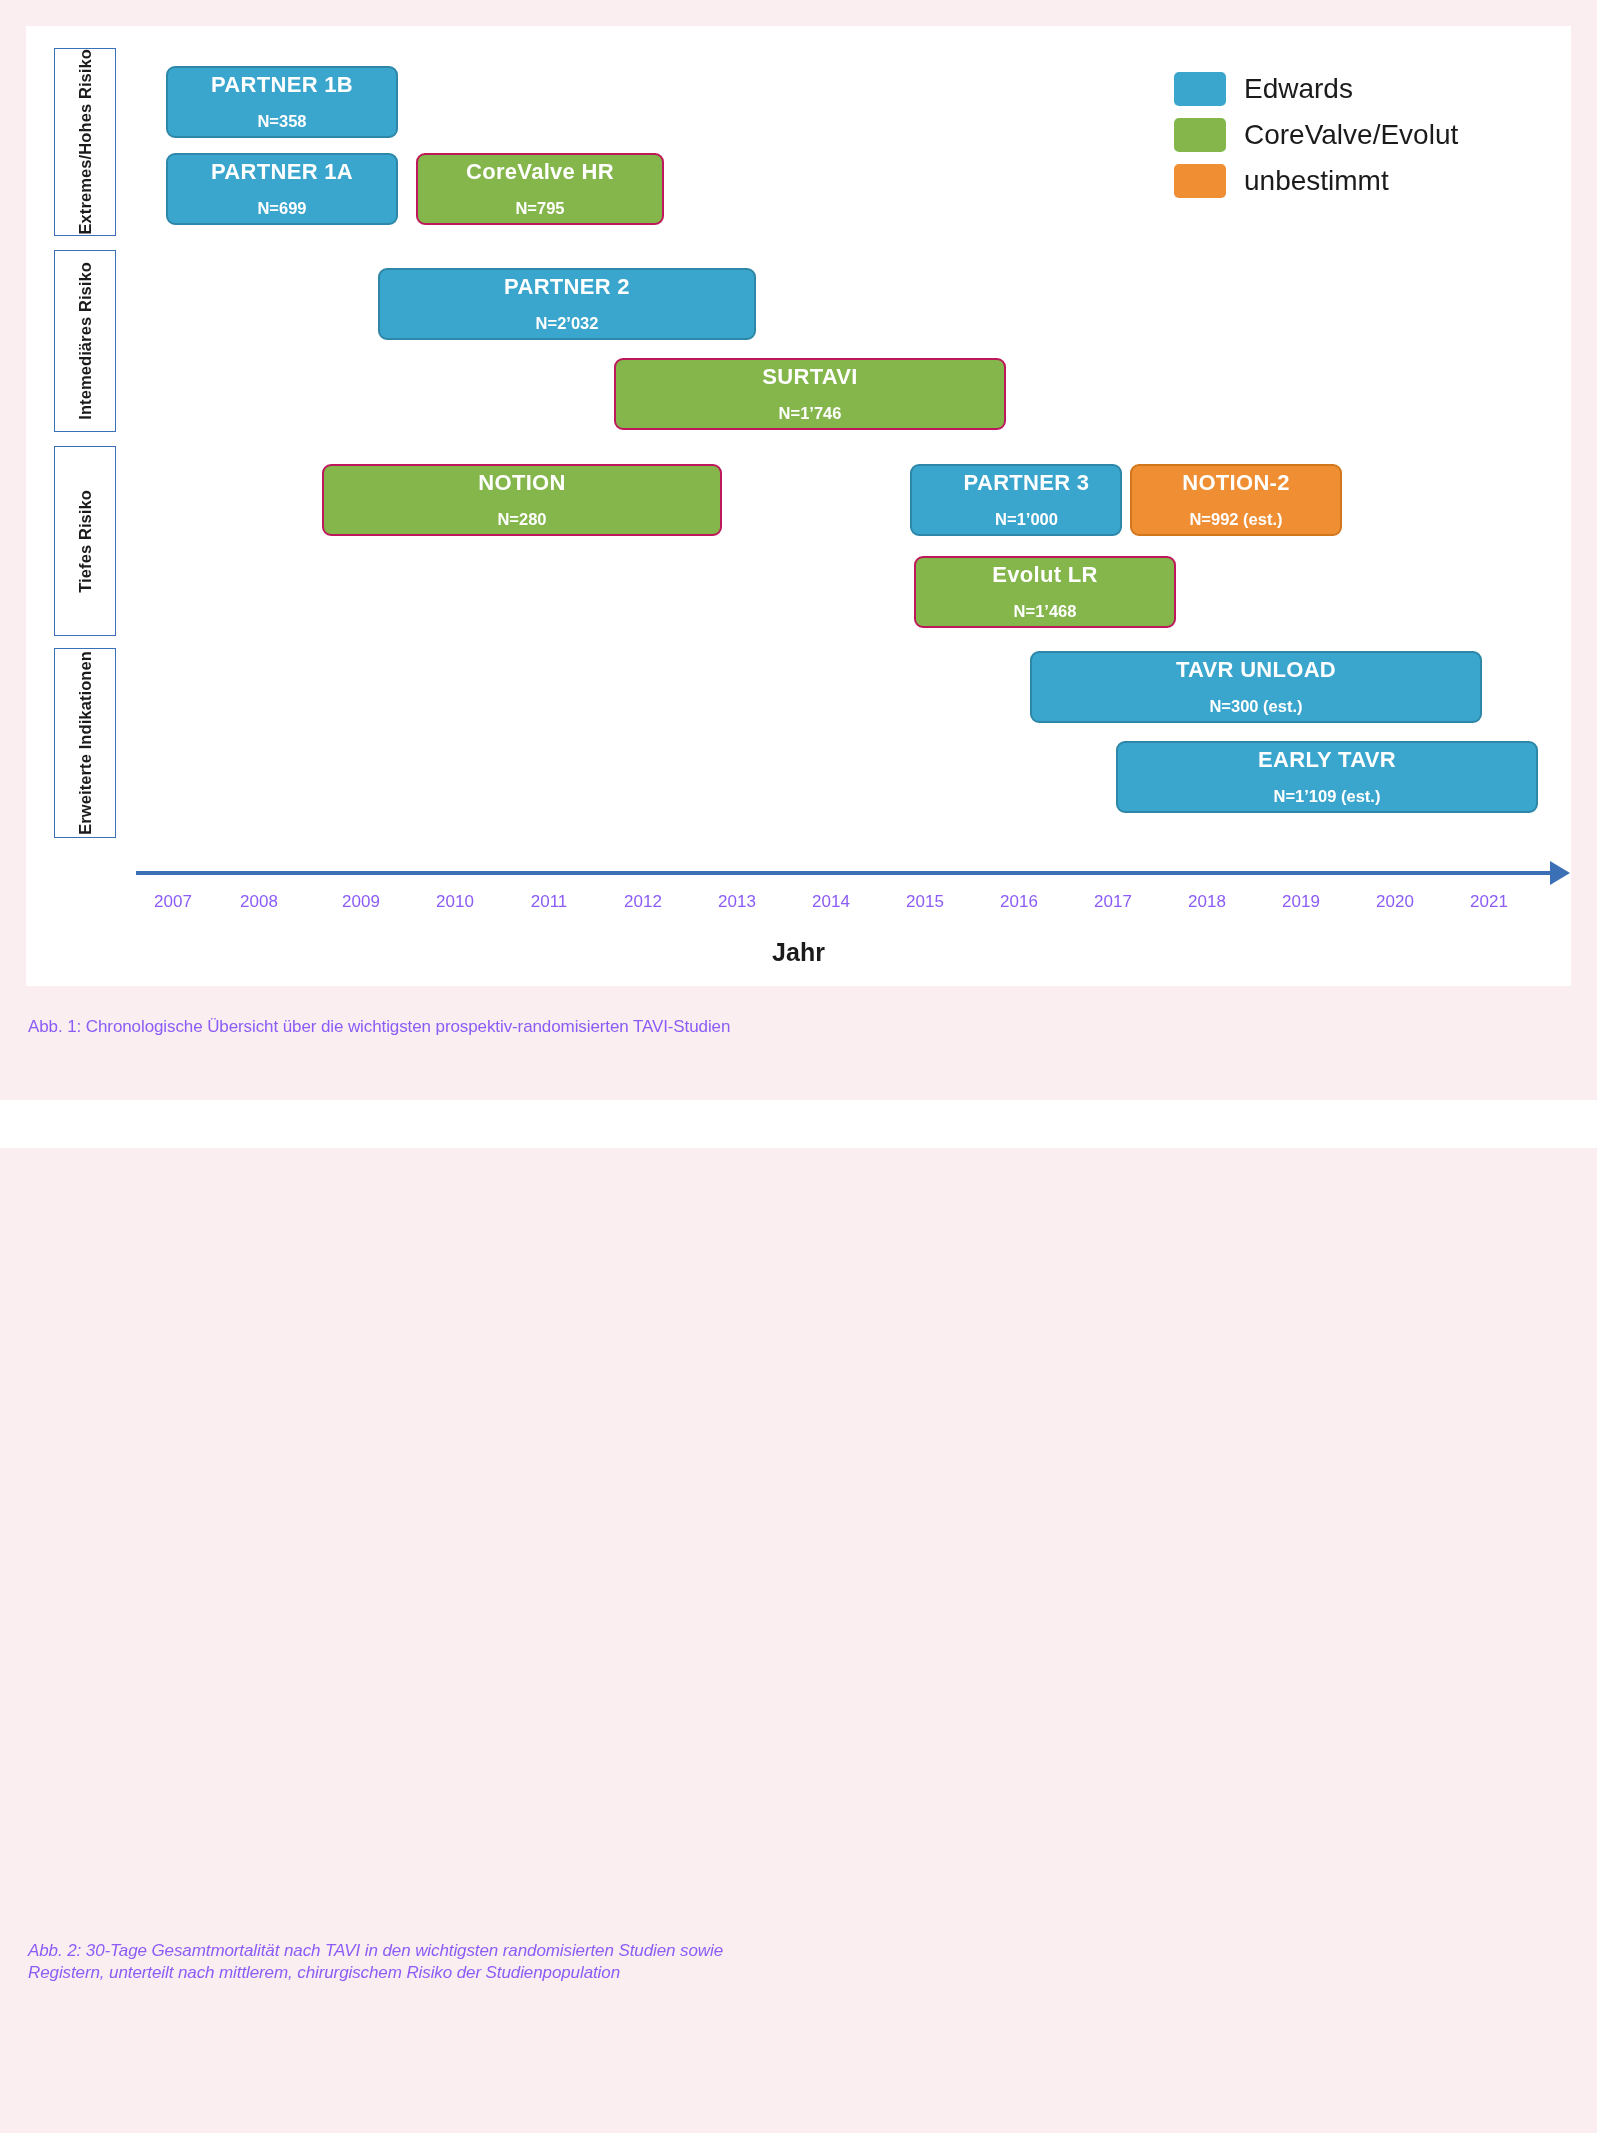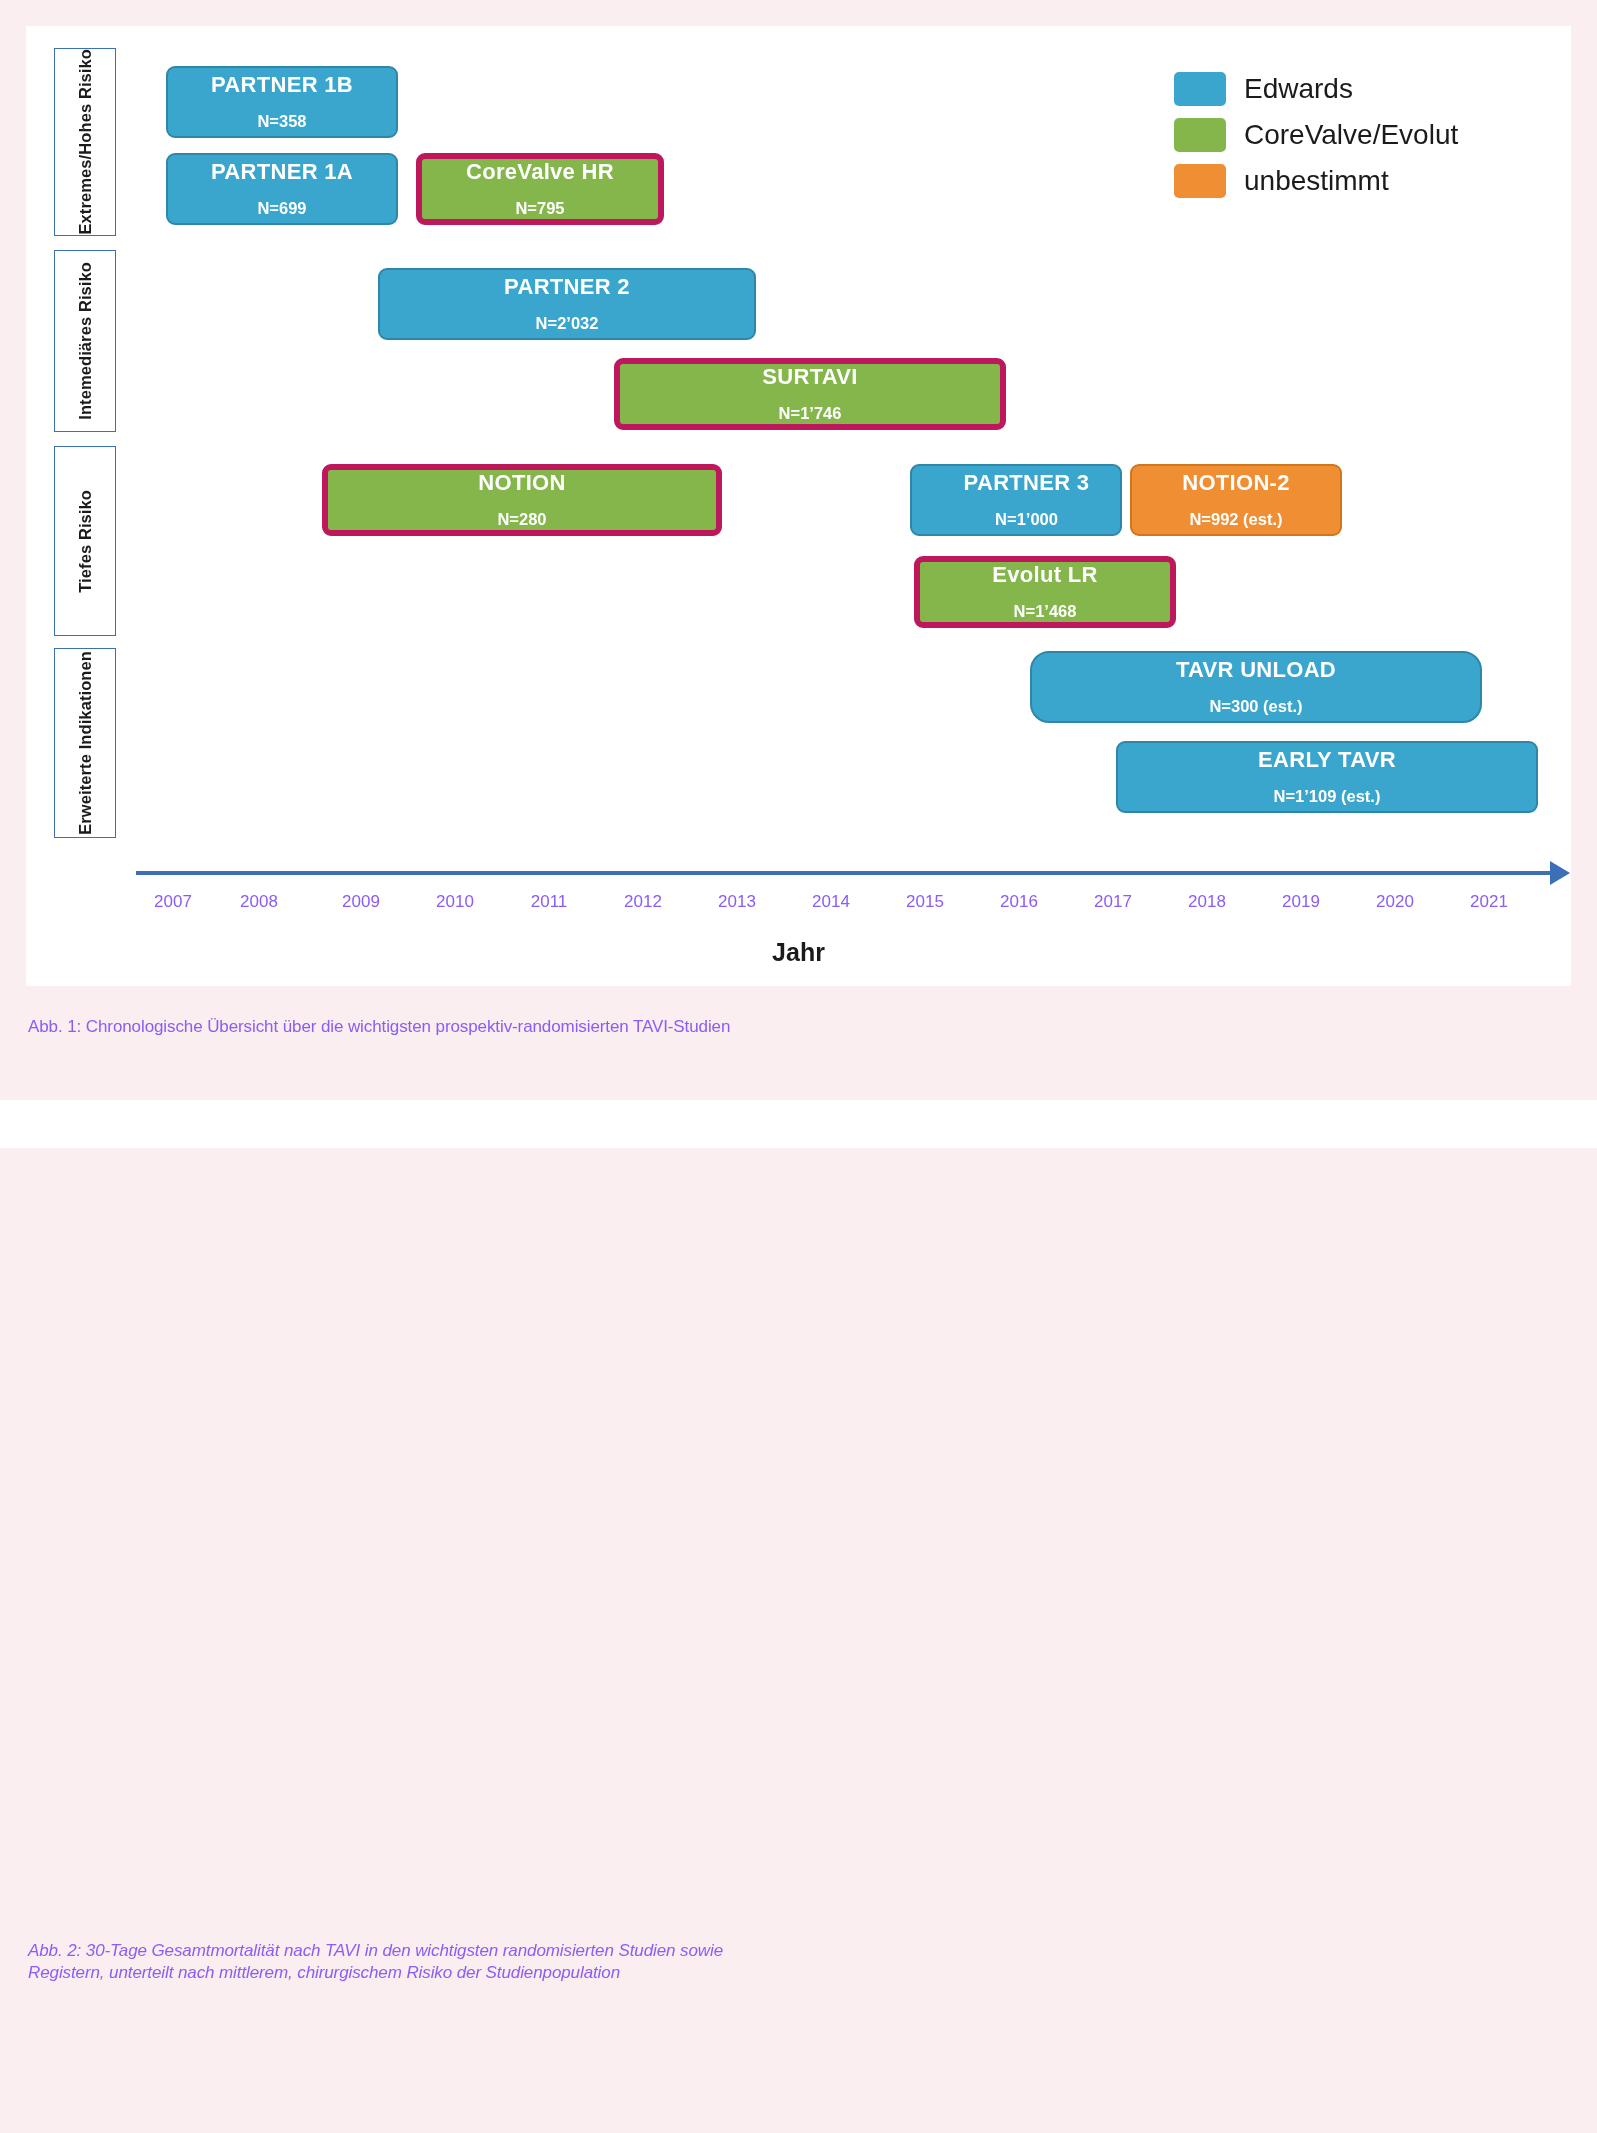--- a/index.html
+++ b/index.html
@@ -76,21 +76,21 @@
     line-height: 1.1;
     letter-spacing: 0.3px;
   }
   .study-box .n {
     font-size: 16.5px;
     font-weight: 600;
     line-height: 1.2;
     margin-top: 15px;
   }
   .sb-edwards { background: #3aa6cd; border: 2px solid #2e87a8; }
-  .sb-core    { background: #84b64c; border: 6px solid #be185d; }
+  .sb-core    { background: #84b64c; border: 2px solid #be185d; }
   .sb-unb     { background: #ef8e32; border: 2px solid #d2761c; }
 
   
   #fig1-legend {
     position: absolute;
     left: 1148px;
     top: 40px;
     width: 370px;
   }
   .lg-row {
@@ -216,21 +216,21 @@
     <div class="study-box sb-unb" style="left:1104px; top:438px; width:212px; height:72px;">
       <div class="name">NOTION-2</div>
       <div class="n">N=992 (est.)</div>
     </div>
 
     <div class="study-box sb-core" style="left:888px; top:530px; width:262px; height:72px;">
       <div class="name">Evolut LR</div>
       <div class="n">N=1’468</div>
     </div>
 
-    <div class="study-box sb-edwards" style="left:1004px; top:625px; width:452px; height:72px;border-radius:19px;">
+    <div class="study-box sb-edwards" style="left:1004px; top:625px; width:452px; height:72px;">
       <div class="name">TAVR UNLOAD</div>
       <div class="n">N=300 (est.)</div>
     </div>
 
     <div class="study-box sb-edwards" style="left:1090px; top:715px; width:422px; height:72px;">
       <div class="name">EARLY TAVR</div>
       <div class="n">N=1’109 (est.)</div>
     </div>
 
     <div id="fig1-legend">

